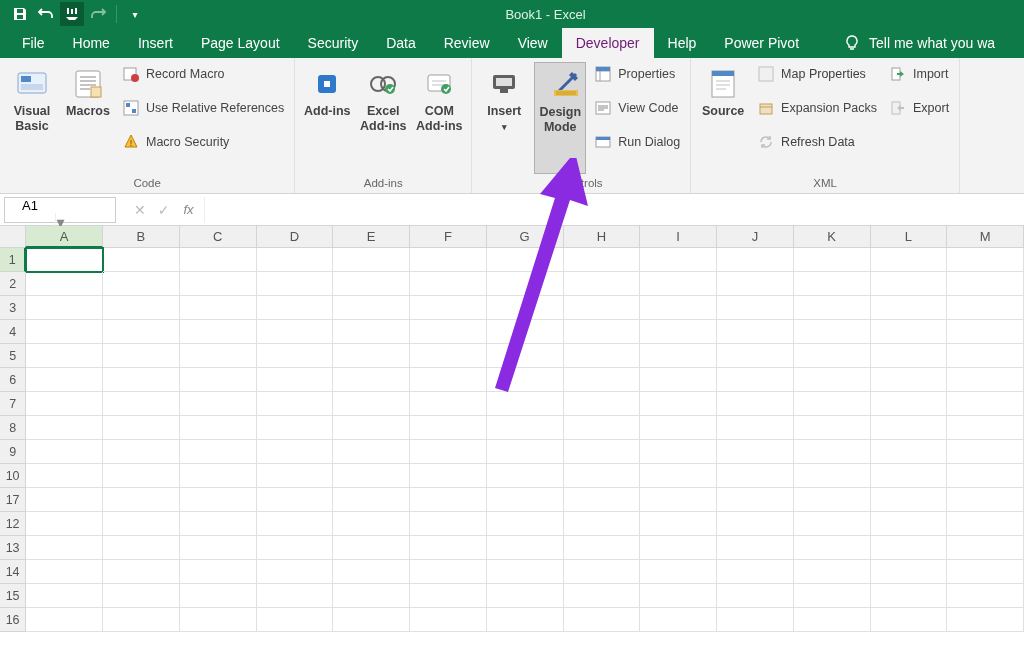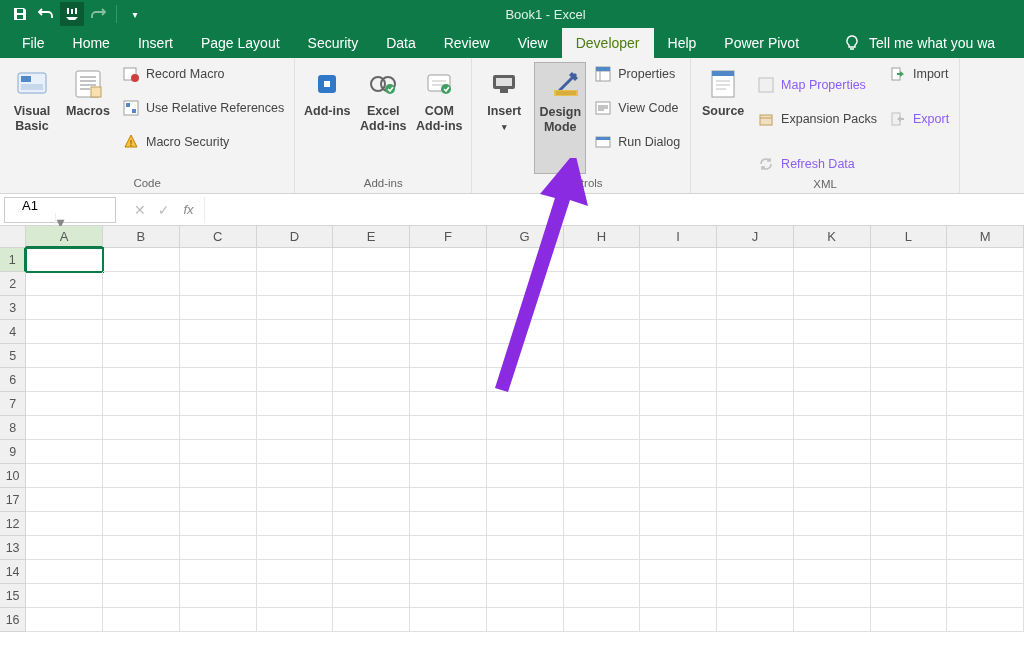--- a/index.html
+++ b/index.html
@@ -9,37 +9,37 @@
 .titlebar { height: 28px; background: #0e7a47; display: flex; align-items: center; color: #fff; font-size: 12px; }
 .qat { display: flex; align-items: center; gap: 2px; padding-left: 8px; }
 .qat-btn { width: 24px; height: 24px; display: flex; align-items: center; justify-content: center; color: #fff; font-size: 14px; }
 .qat-btn.highlighted { background: #0a5a34; }
 .qat-sep { width: 1px; height: 18px; background: #2e9a67; margin: 0 4px; }
 .title-center { flex: 1; text-align: center; font-size: 13px; color: #e0f0e8; padding-right: 80px; }
 
 
 .tabs { height: 30px; background: #0e7a47; display: flex; align-items: stretch; padding-left: 8px; }
 .tab { padding: 0 14px; display: flex; align-items: center; color: #fff; font-size: 14px; cursor: pointer; }
-.tab.active { background: #f3f3f3; color: #4d7c0f; }
+.tab.active { background: #f3f3f3; color: #701a75; }
 .tellme { display: flex; align-items: center; color: #fff; font-size: 14px; margin-left: 30px; gap: 8px; }
 
 
 .ribbon { height: 136px; background: #f3f3f3; border-bottom: 1px solid #d4d4d4; display: flex; }
 .group { border-right: 1px solid #e0e0e0; display: flex; flex-direction: column; align-items: center; padding: 4px 6px 2px 6px; }
 .group-body { flex: 1; display: flex; align-items: flex-start; gap: 4px; }
 .group-label { font-size: 11.5px; color: #666; text-align: center; padding: 2px 0; width: 100%; }
 
 .large-btn { display: flex; flex-direction: column; align-items: center; justify-content: flex-start; width: 52px; height: 112px; padding-top: 4px; cursor: pointer; }
 .large-btn.highlighted { background: #d8d8d8; border: 1px solid #b0b0b0; align-items: flex-end; }
 .large-btn .icon { width: 36px; height: 36px; display: flex; align-items: center; justify-content: center; margin-bottom: 2px; }
 .large-btn .lbl { font-size: 12.5px; color: #444; text-align: center; line-height: 1.2; font-weight: bold; }
 
 .small-btns { display: flex; flex-direction: column; gap: 10px; }
 .small-btn { display: flex; align-items: center; gap: 6px; height: 24px; padding: 0 4px; cursor: pointer; font-size: 12.5px; color: #444; }
-.small-btn.disabled { color: #8b5cf6; margin-top: 11px; }
+.small-btn.disabled { color: #404040; }
 .small-btn .sicon { width: 18px; height: 18px; display: flex; align-items: center; justify-content: center; }
 
 
 .fbar { height: 32px; display: flex; align-items: center; border-bottom: 1px solid #d4d4d4; background: #fff; }
 .namebox { width: 112px; height: 26px; border: 1px solid #ccc; margin: 0 4px; display: flex; align-items: center; flex-direction: column; }
 .namebox input { border: none; width: 88px; padding-left: 6px; font-size: 13px; outline: none; }
 .namebox .dd { flex: 1; text-align: center; color: #888; border-left: 1px solid #eee; height: 100%; display:flex;align-items:center;justify-content:center; }
 .fbar-btns { display: flex; gap: 12px; padding: 0 14px; color: #bbb; font-size: 14px; }
 .fx { font-style: italic; color: #888; font-size: 13px; padding-right: 10px; }
 .finput { flex: 1; border: none; height: 26px; border-left: 1px solid #eee; padding-left: 8px; outline: none; font-size: 13px; }

